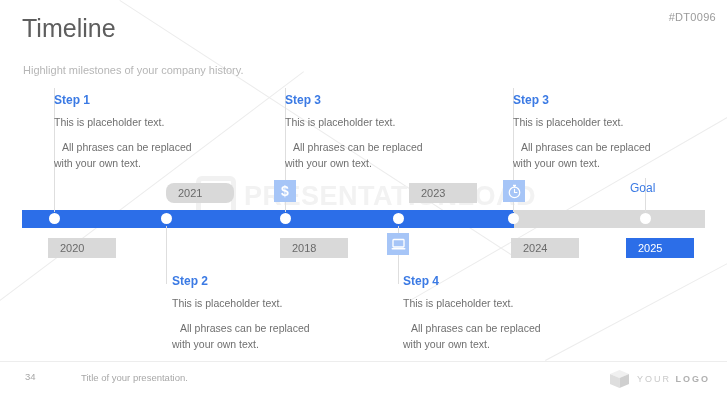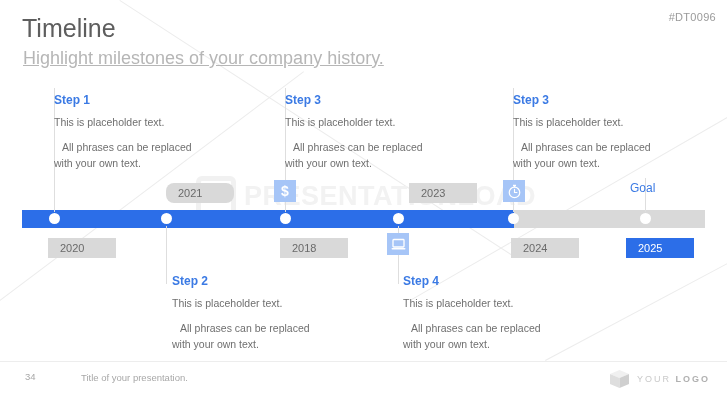--- a/index.html
+++ b/index.html
@@ -67,24 +67,23 @@
   
   #title {
     position: absolute;
     left: 22px; top: 14px;
     font-size: 25px;
     color: #5e5e5e;
     font-weight: normal;
   }
   #subtitle {
     position: absolute;
-    left: 23px; top: 48px;
-    font-size: 18px;
+    left: 23px; top: 64px;
+    font-size: 11px;
     color: #b6b6b6;
-    text-decoration: underline;
   }
   #doc-code {
     position: absolute;
     right: 11px; top: 11px;
     font-size: 11px;
     color: #9a9a9a;
     letter-spacing: 0.3px;
   }
 
   

